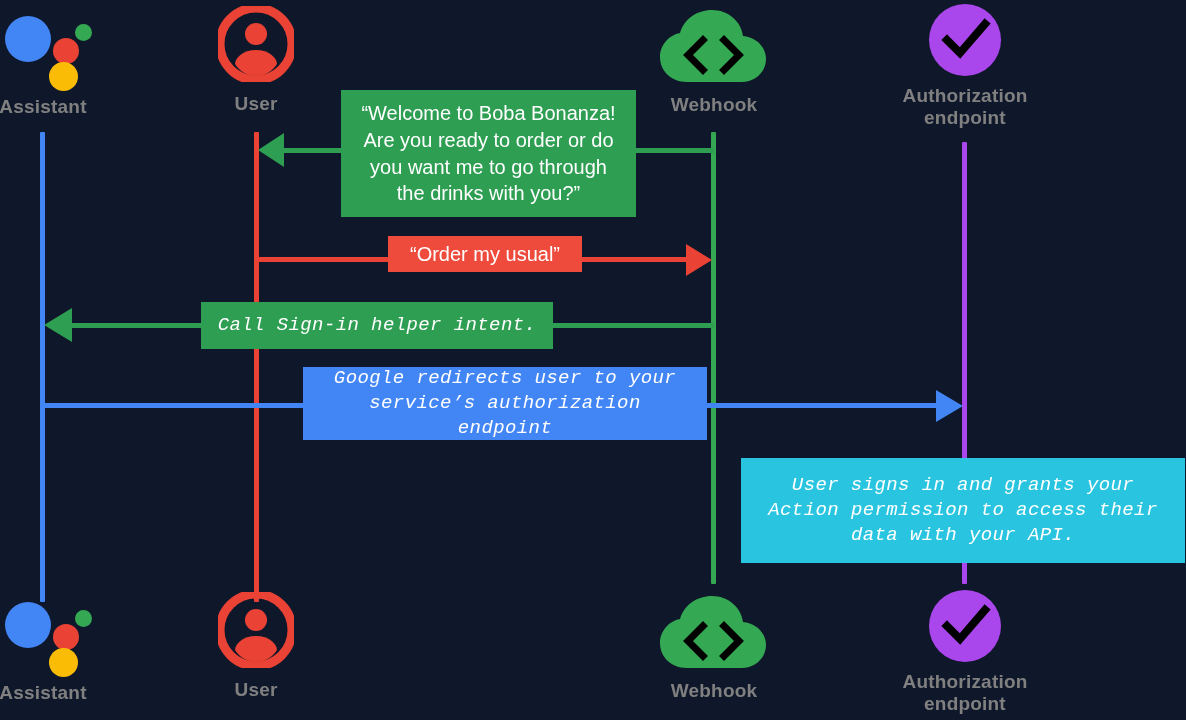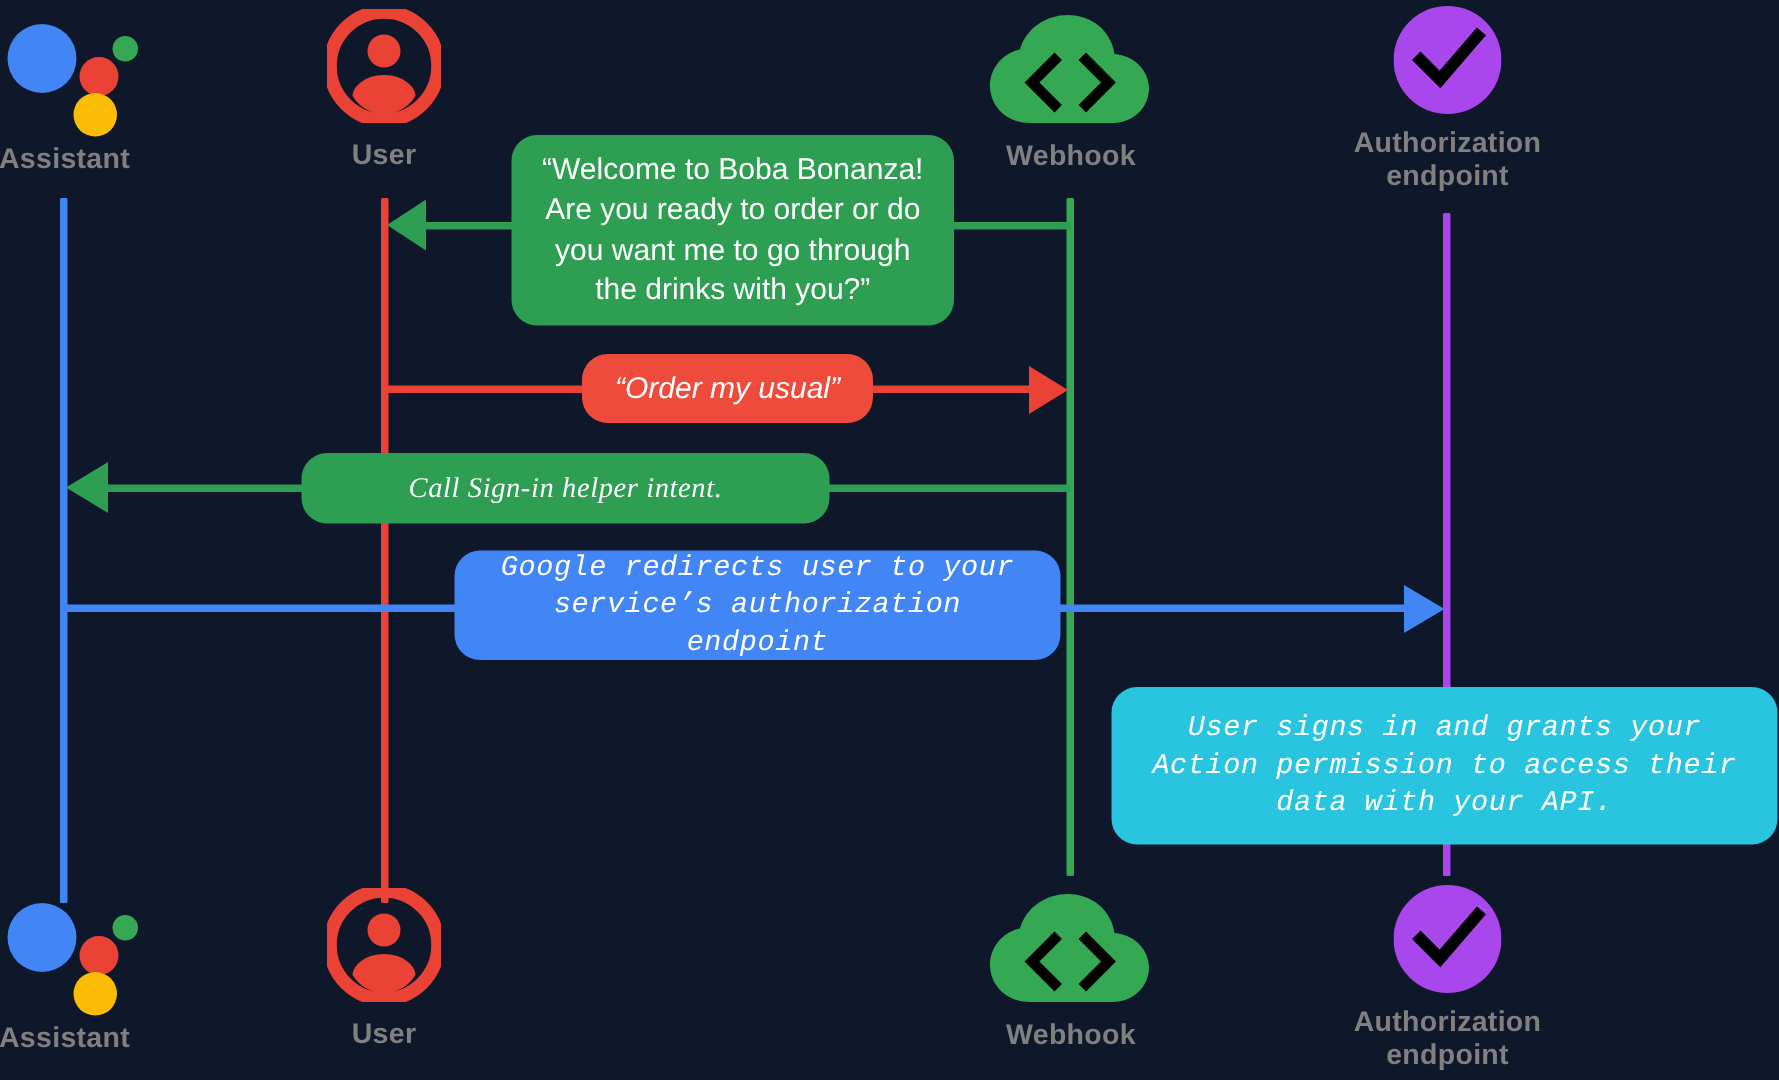--- a/index.html
+++ b/index.html
@@ -61,21 +61,21 @@
   
   .webhook-icon { width: 112px; height: 76px; }
 
   
   .auth-icon { width: 72px; height: 72px; }
 
   
   .msgbox {
     position: absolute;
     box-sizing: border-box;
-    border-radius: 17px;
+    border-radius: 0;
     color: #FFFFFF;
     display: flex;
     align-items: center;
     justify-content: center;
     text-align: center;
     padding: 10px 16px;
     line-height: 1.33;
   }
   .msgbox.sans {
     font-family: "Liberation Sans", sans-serif;
@@ -143,27 +143,27 @@
   <div class="conn">
     <div class="conn-line" style="left:272px; top:148px; width:442px; background:#2E9E52;"></div>
     <div class="arrowhead" style="left:258px; top:133px; border-top:17px solid transparent; border-bottom:17px solid transparent; border-right:26px solid #2E9E52;"></div>
   </div>
   <div class="msgbox sans" style="left:341px; top:90px; width:295px; height:127px; background:#2E9E52;">“Welcome to Boba Bonanza! Are you ready to order or do you want me to go through the drinks with you?”</div>
 
   <div class="conn">
     <div class="conn-line" style="left:254px; top:257px; width:438px; background:#EA4335;"></div>
     <div class="arrowhead" style="left:686px; top:244px; border-top:16px solid transparent; border-bottom:16px solid transparent; border-left:26px solid #EA4335;"></div>
   </div>
-  <div class="msgbox sans" style="left:388px; top:236px; width:194px; height:46px; background:#EE4B3C;font-style:italic;">“Order my usual”</div>
+  <div class="msgbox sans" style="left:388px; top:236px; width:194px; height:36px; background:#EE4B3C;">“Order my usual”</div>
 
   <div class="conn">
     <div class="conn-line" style="left:60px; top:323px; width:654px; background:#2E9E52;"></div>
     <div class="arrowhead" style="left:44px; top:308px; border-top:17px solid transparent; border-bottom:17px solid transparent; border-right:28px solid #2E9E52;"></div>
   </div>
-  <div class="msgbox mono" style="left:201px; top:302px; width:352px; height:47px; background:#2E9E52;font-family:Liberation Serif, serif;">Call Sign-in helper intent.</div>
+  <div class="msgbox mono" style="left:201px; top:302px; width:352px; height:47px; background:#2E9E52;">Call Sign-in helper intent.</div>
 
   <div class="conn">
     <div class="conn-line" style="left:40px; top:403px; width:900px; background:#4285F4;"></div>
     <div class="arrowhead" style="left:936px; top:390px; border-top:16px solid transparent; border-bottom:16px solid transparent; border-left:27px solid #4285F4;"></div>
   </div>
   <div class="msgbox mono" style="left:303px; top:367px; width:404px; height:73px; background:#4285F4;">Google redirects user to your service’s authorization endpoint</div>
 
   <div class="msgbox mono" style="left:741px; top:458px; width:444px; height:105px; background:#29C5E0;">User signs in and grants your Action permission to access their data with your API.</div>
 
   <div class="actor" style="left:-46px; top:594px;">

